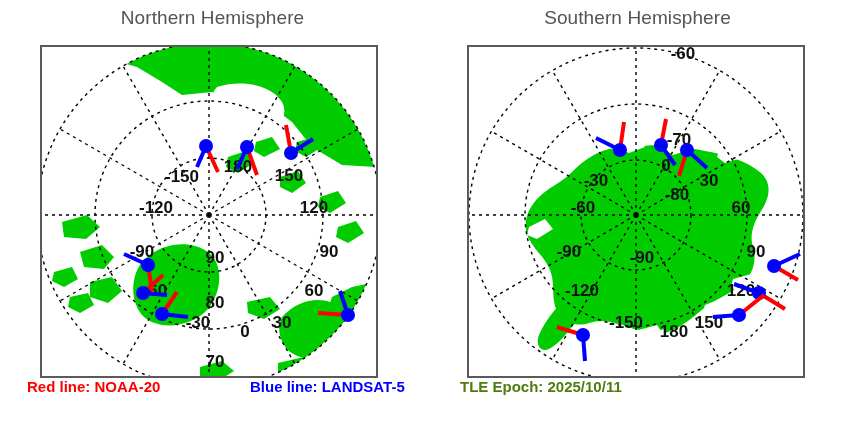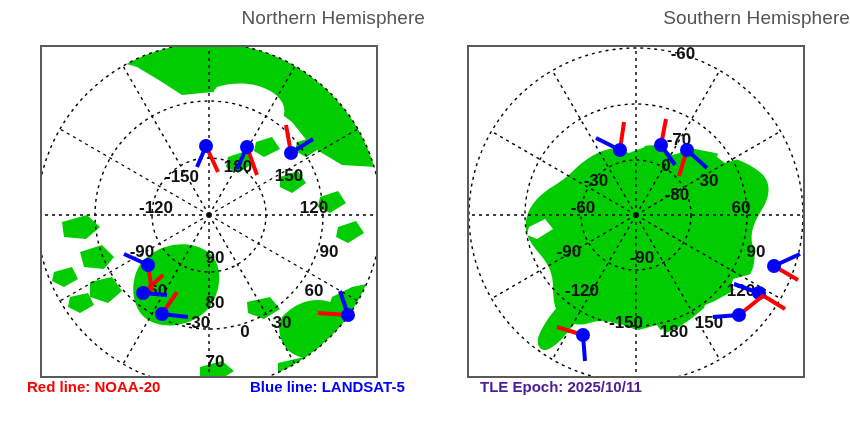--- a/index.html
+++ b/index.html
@@ -3,42 +3,42 @@
 <meta charset="utf-8">
 <style>
   html,body{margin:0;padding:0;background:#ffffff;}
   body{width:850px;height:425px;font-family:"Liberation Sans",sans-serif;overflow:hidden;position:relative;}
 
   .panel{position:absolute;top:0;}
   #north-panel{left:0;width:425px;}
   #south-panel{left:425px;width:425px;}
 
   .panel-title{
-    position:absolute;top:7px;left:0;width:425px;text-align:right;
+    position:absolute;top:7px;left:0;width:425px;text-align:center;
     font-size:19px;color:#545454;font-weight:400;letter-spacing:.1px;
   }
 
   .plot-frame{
     position:absolute;left:40px;top:45px;width:338px;height:333px;
     border:2px solid #5a5a5a;background:#ffffff;box-sizing:border-box;overflow:hidden;text-align:center;
   }
   #south-panel .plot-frame{left:42px;}
 
   .plot-svg{position:absolute;left:0;top:0;width:100%;height:100%;display:block;}
 
   .glabel{
     font-family:"Liberation Sans",sans-serif;font-size:17px;font-weight:bold;
     fill:#111111;paint-order:stroke;stroke:#ffffff;stroke-width:0px;
   }
 
   .legend{position:absolute;left:0;top:378px;width:672px;height:24px;}
   .legend span{position:absolute;font-size:15px;font-weight:bold;white-space:nowrap;}
   #legend-red{left:27px;color:#ff0000;}
   #legend-blue{left:250px;color:#0000ff;}
-  #legend-epoch{left:460px;color:#4c1d95;margin-left:20px;}
+  #legend-epoch{left:460px;color:#4d7c0f;}
 </style>
 </head>
 <body>
 
 <div class="panel" id="north-panel">
   <div class="panel-title">Northern Hemisphere</div>
   <div class="plot-frame">
     <svg class="plot-svg" viewBox="0 0 334 329" preserveAspectRatio="none">
       <defs>
         <clipPath id="nclip">

